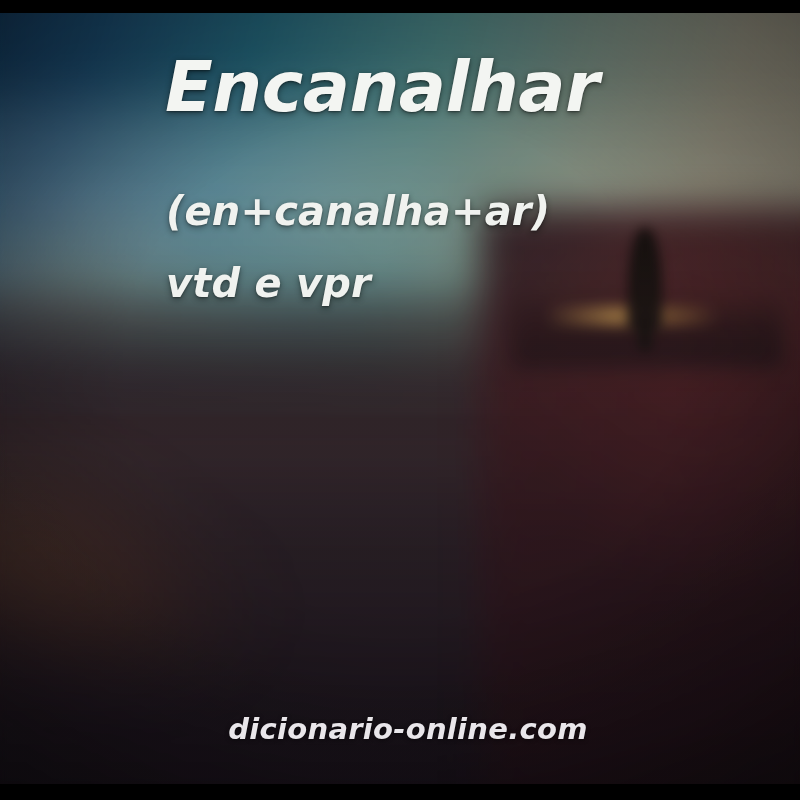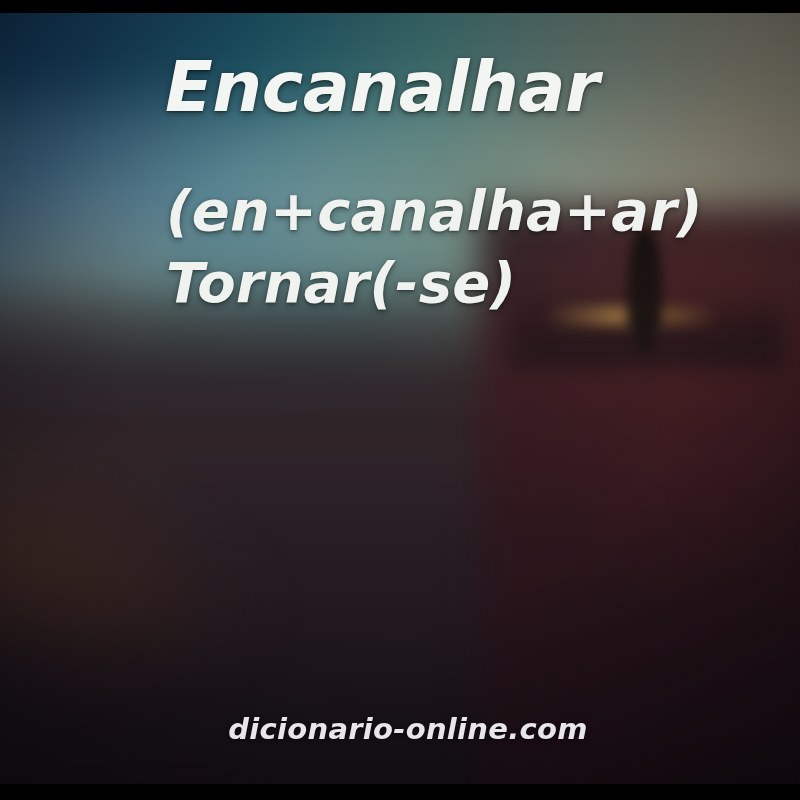--- a/index.html
+++ b/index.html
@@ -241,21 +241,21 @@
     white-space: nowrap;
     line-height: 1;
   }
 
   .definition {
     position: absolute;
     left: 166px;
     top: 175px;
     width: 560px;
     font-family: "DejaVu Sans", sans-serif;
-    font-size: 56px;
+    font-size: 40px;
     font-weight: 600;
     font-style: italic;
     color: #f0f2ef;
     line-height: 72px;
     letter-spacing: 0.2px;
     text-shadow:
       0 2px 6px rgba(0,0,0,0.42),
       0 1px 2px rgba(0,0,0,0.30);
   }
   .definition .line {
@@ -303,19 +303,19 @@
 
   <div class="bar bar-top"></div>
   <div class="bar bar-bottom"></div>
 
   <div class="content">
 
     <div class="headword">Encanalhar</div>
 
     <div class="definition">
       <span class="line">(en+canalha+ar)</span>
-      <span class="line">Tornar(-se)</span>
+      <span class="line">vtd e vpr</span>
     </div>
 
     <div class="watermark">dicionario-online.com</div>
 
   </div>
 </div>
 
 </body></html>

